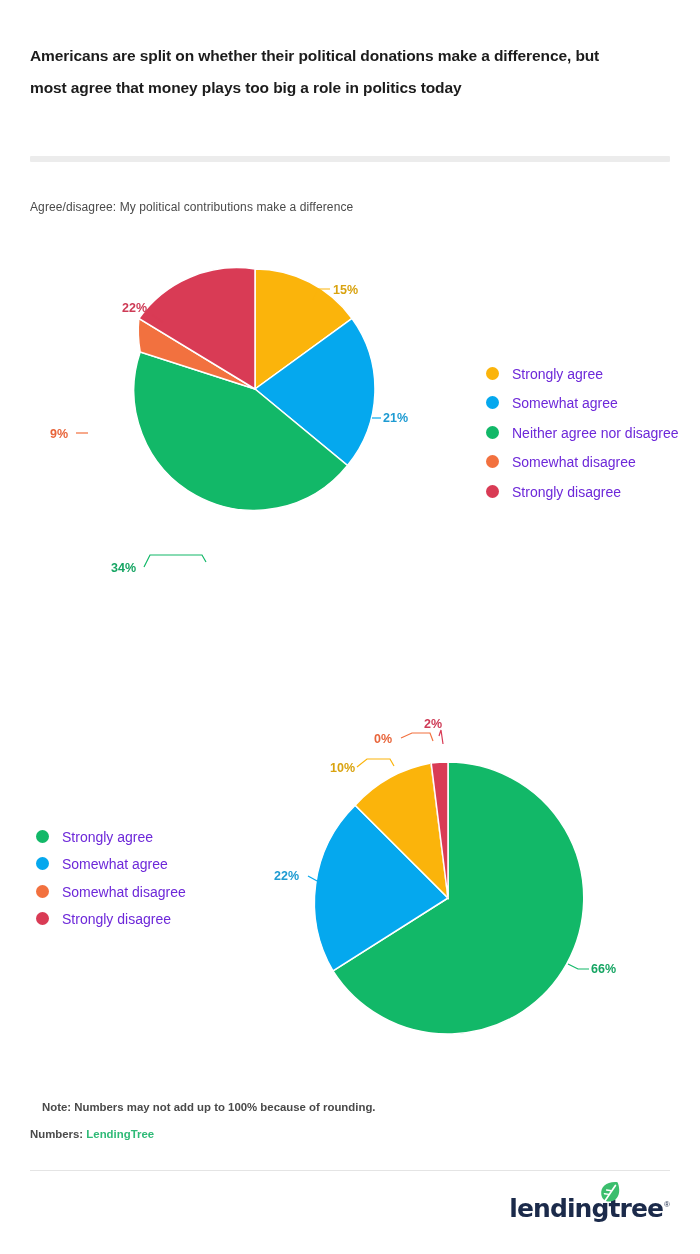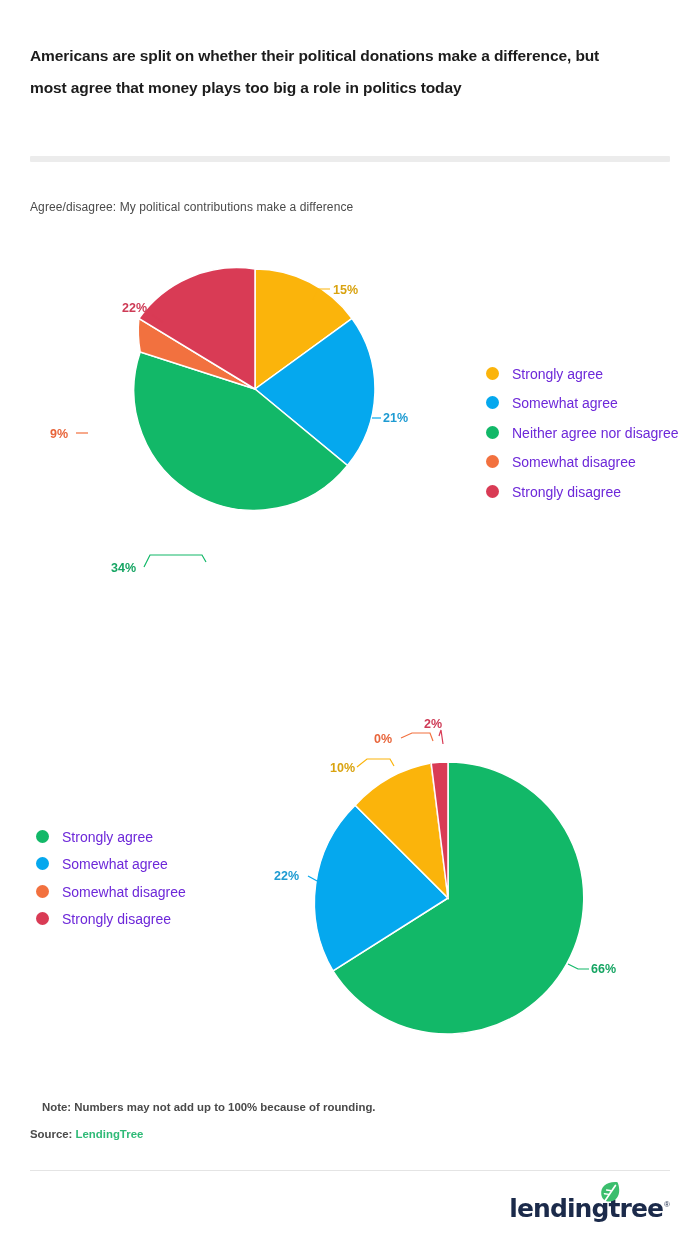--- a/index.html
+++ b/index.html
@@ -248,21 +248,21 @@
       <span class="legend-label">Somewhat disagree</span>
     </div>
     <div class="legend-item">
       <span class="legend-dot" style="background:#D93B55"></span>
       <span class="legend-label">Strongly disagree</span>
     </div>
   </div>
 
   <div class="note">Note: Numbers may not add up to 100% because of rounding.</div>
   <div class="source">
-    <span>Source: </span><a class="source-link" href="#">LendingTree</a>
+    <span>Numbers: </span><a class="source-link" href="#">LendingTree</a>
   </div>
   <div class="footer-rule"></div>
 
   <div class="logo">
     <svg class="logo-leaf" width="30" height="26" viewBox="0 0 30 26">
       <path d="M22.5 2.2 C12 1.2 5.4 6.6 6.3 14.4 C6.8 18.8 10.4 21.6 14.6 21.6 C20.6 21.6 24.6 16.4 24.2 9.6 C24.0 6.4 23.4 3.8 22.5 2.2 Z" fill="#3BBE6D"></path>
       <path d="M20.4 5.4 L10.2 20.4" stroke="#ffffff" stroke-width="1.7" fill="none" stroke-linecap="round"></path>
       <path d="M16.4 10.8 L11.6 10.0 M14.0 14.4 L9.4 13.7" stroke="#ffffff" stroke-width="1.4" fill="none" stroke-linecap="round"></path>
     </svg>
     <span class="logo-wordmark">lendingtree</span>

